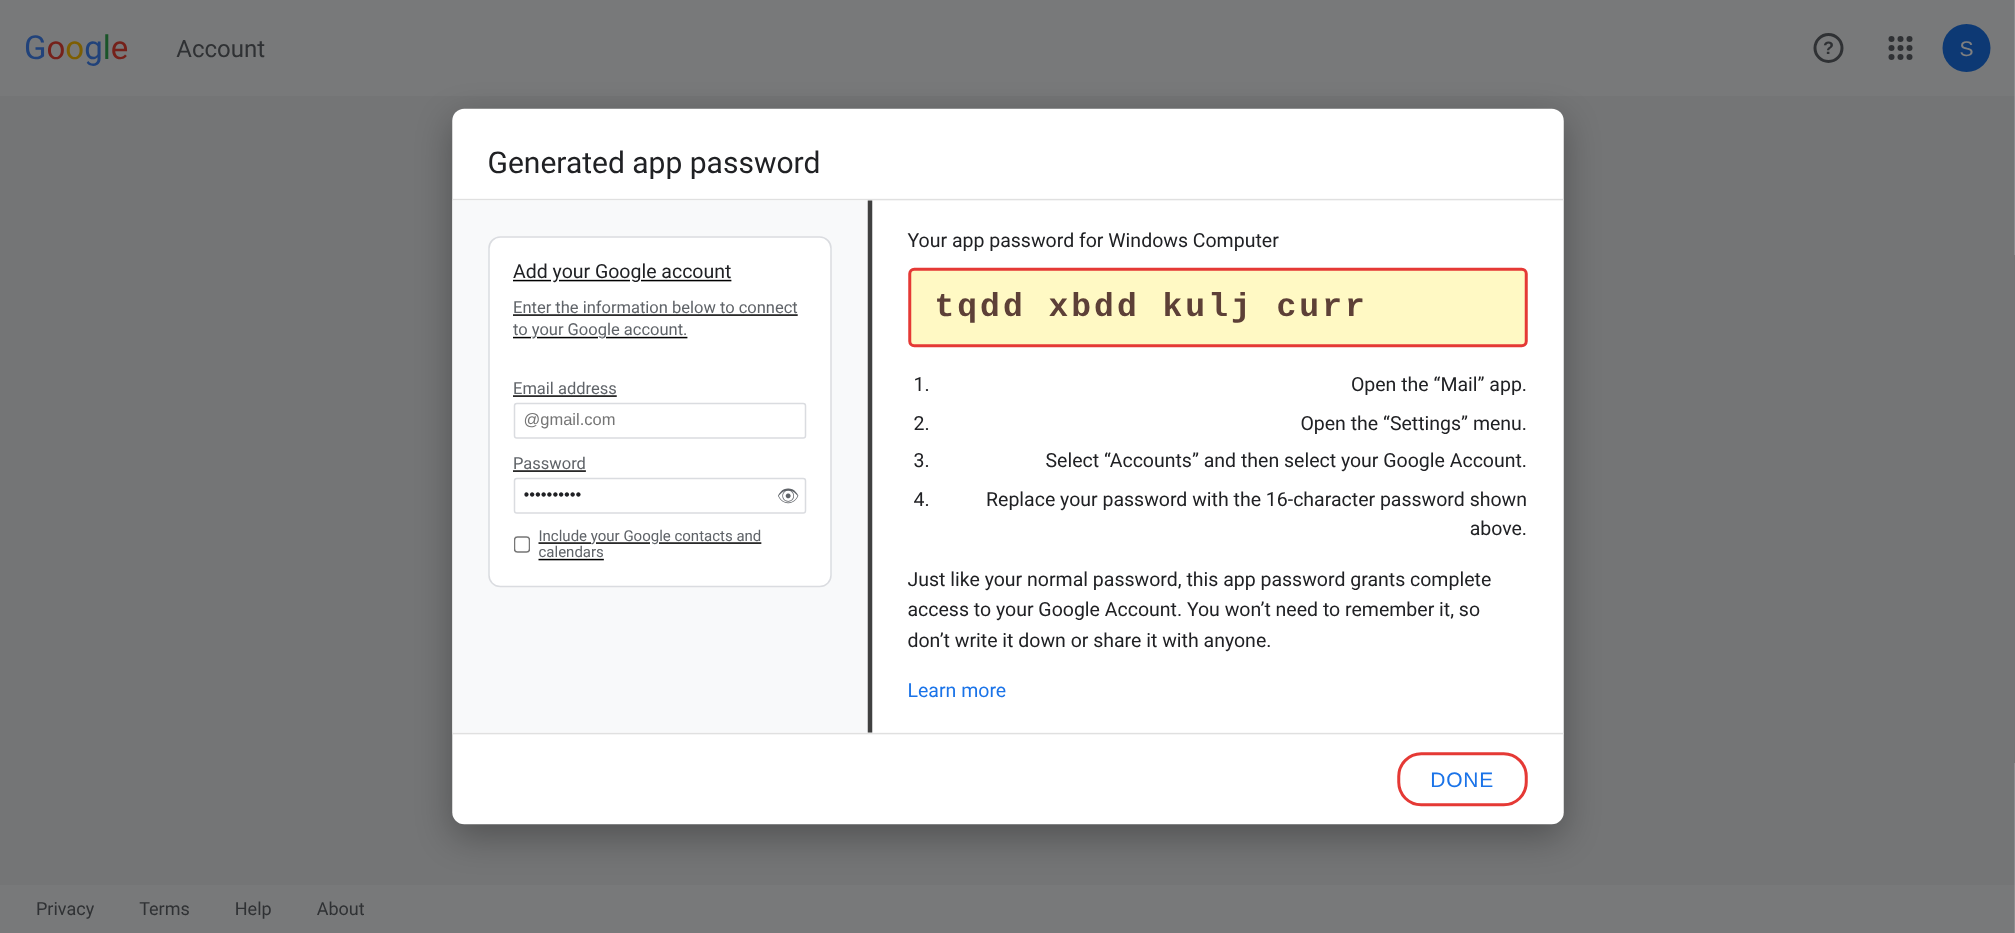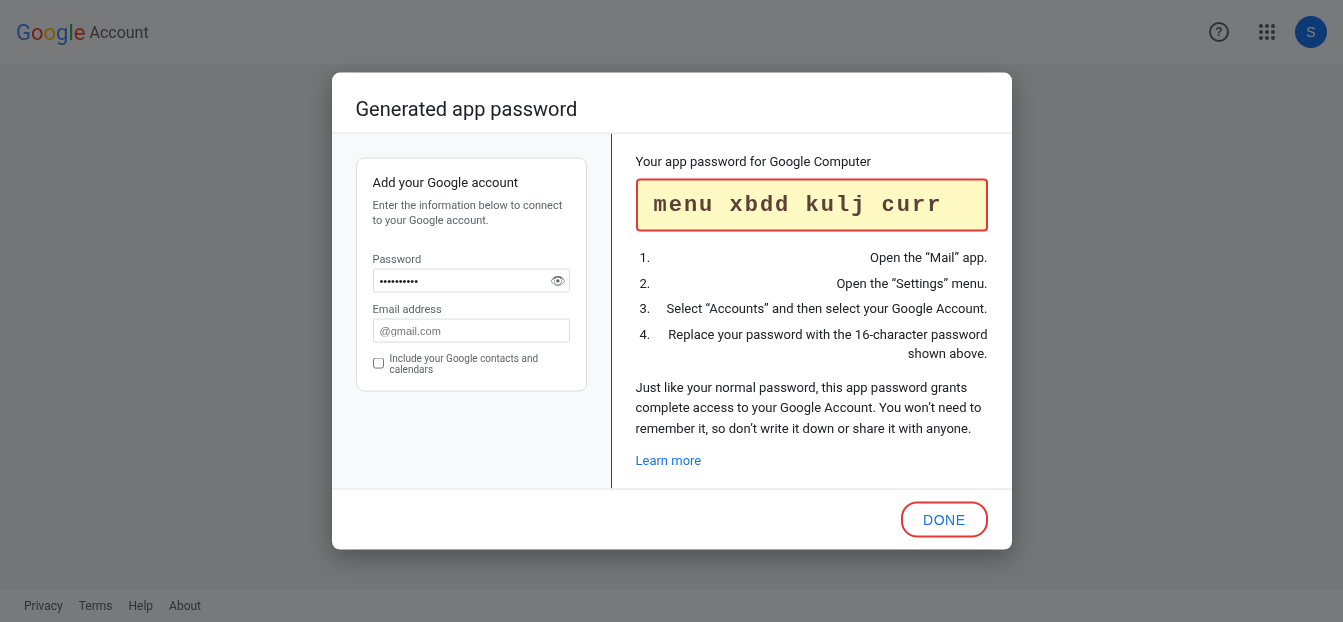--- a/index.html
+++ b/index.html
@@ -22,20 +22,21 @@
       align-items: center;
       padding: 0 16px;
       z-index: 1;
     }
     .google-logo {
       display: flex;
       align-items: center;
       font-size: 22px;
       font-weight: 400;
       color: #5f6368;
+      gap: 28px;
     }
     .g-blue { color: #4285f4; }
     .g-red { color: #ea4335; }
     .g-yellow { color: #fbbc05; }
     .g-green { color: #34a853; }
     .account-text {
       font-size: 16px;
       color: #5f6368;
       margin-left: 4px;
     }
@@ -76,21 +77,21 @@
 
     
     .footer {
       position: absolute;
       bottom: 0; left: 0; right: 0;
       height: 32px;
       background: #f1f3f4;
       display: flex;
       align-items: center;
       padding: 0 24px;
-      gap: 16px;
+      gap: 30px;
     }
     .footer a {
       font-size: 12px;
       color: #5f6368;
       text-decoration: none;
       cursor: pointer;
     }
 
     
     .overlay {
@@ -100,21 +101,21 @@
       z-index: 10;
     }
 
     
     .dialog {
       position: absolute;
       top: 50%;
       left: 50%;
       transform: translate(-50%, -50%);
       background: white;
-      width: 680px;
+      width: 741px;
       max-height: 560px;
       border-radius: 8px;
       z-index: 20;
       display: flex;
       flex-direction: column;
       overflow: hidden;
       box-shadow: 0 8px 24px rgba(0,0,0,0.3);
     }
 
     .dialog-header {
@@ -133,24 +134,25 @@
       flex: 1;
       overflow: hidden;
     }
 
     
     .left-panel {
       width: 280px;
       min-width: 280px;
       padding: 24px;
       background: #f8f9fa;
-      border-right: 1px solid #404040;
+      border-right: 3px solid #404040;
       display: flex;
       flex-direction: column;
       align-items: flex-start;
+      text-decoration: underline;
     }
 
     .google-account-card {
       background: white;
       border: 1px solid #dadce0;
       border-radius: 8px;
       padding: 16px;
       width: 100%;
     }
 
@@ -396,42 +398,42 @@
   </div>
 
   <div class="dialog-body">
 
     <div class="left-panel">
       <div class="google-account-card">
         <div class="card-title">Add your Google account</div>
         <div class="card-description">Enter the information below to connect to your Google account.</div>
 
         <div class="form-field">
+          <label class="form-label">Email address</label>
+          <input class="form-input" type="email" placeholder="@gmail.com" style="">
+        </div>
+
+        <div class="form-field">
           <label class="form-label">Password</label>
           <div class="password-wrapper">
             <input class="form-input" type="password" value="••••••••••" style="">
             <span class="eye-icon">👁</span>
           </div>
         </div>
 
-        <div class="form-field">
-          <label class="form-label">Email address</label>
-          <input class="form-input" type="email" placeholder="@gmail.com" style="">
-        </div>
-
         <div class="checkbox-row">
           <input type="checkbox" style="">
           <span class="checkbox-label">Include your Google contacts and calendars</span>
         </div>
       </div>
     </div>
 
     <div class="right-panel">
-      <div class="password-label">Your app password for Google Computer</div>
-      <div class="password-box">menu xbdd kulj curr</div>
+      <div class="password-label">Your app password for Windows Computer</div>
+      <div class="password-box">tqdd xbdd kulj curr</div>
 
       <ol class="how-to-list">
         <li>Open the “Mail” app.</li>
         <li>Open the “Settings” menu.</li>
         <li>Select “Accounts” and then select your Google Account.</li>
         <li>Replace your password with the 16-character password shown above.</li>
       </ol>
 
       <p class="notice-text">Just like your normal password, this app password grants complete access to your Google Account. You won’t need to remember it, so don’t write it down or share it with anyone.</p>
       <a class="learn-more-link">Learn more</a>

